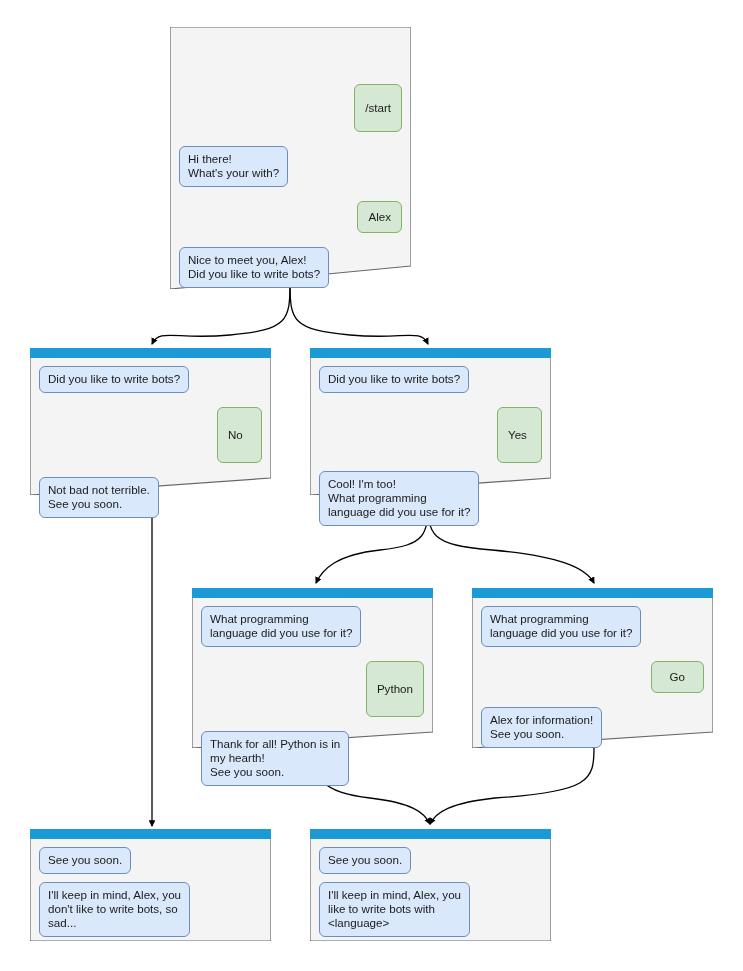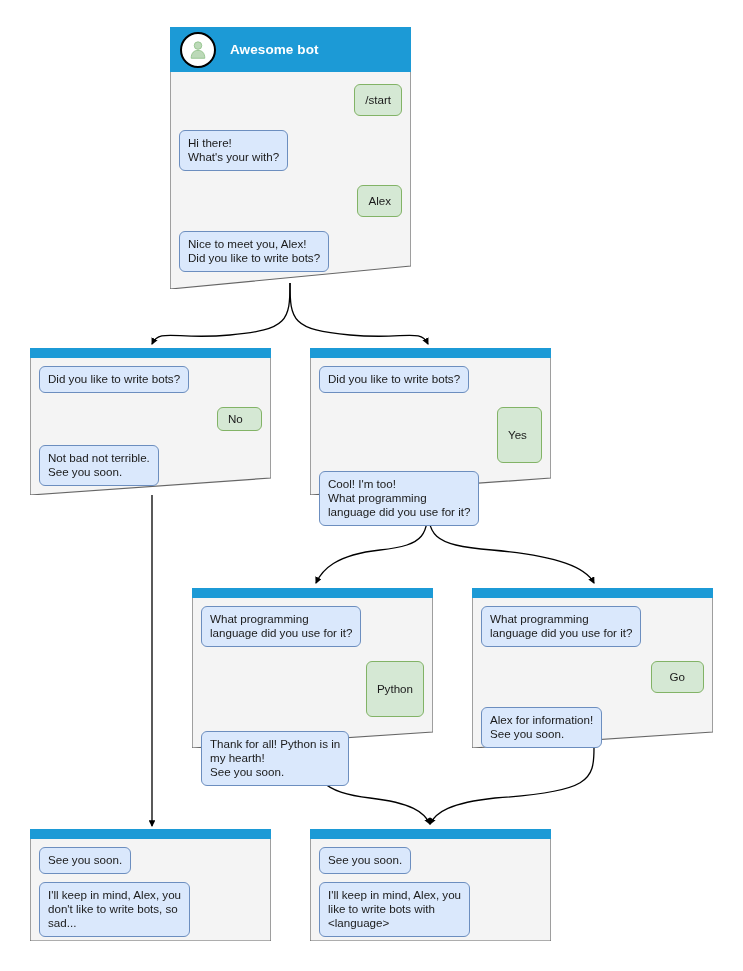--- a/index.html
+++ b/index.html
@@ -148,31 +148,22 @@
     <path d="M 316 748 C 316 780 320 792 370 798 C 412 803 424 812 430 824" fill="none" stroke="#000000" stroke-width="1.3" marker-end="url(#arrow)"></path>
 
     <path d="M 594 748 C 594 780 590 792 495 798 C 450 803 436 812 430 824" fill="none" stroke="#000000" stroke-width="1.3" marker-end="url(#arrow)"></path>
   </svg>
 
   <div class="node" style="left:170px; top:27px; width:241px; height:262px;">
     <svg class="node-shape" viewBox="0 0 241 262" preserveAspectRatio="none">
       <polygon points="0,0 241,0 241,239 0,262" fill="#f4f4f4" stroke="#666666" stroke-width="1.2"></polygon>
     </svg>
     <div class="node-inner">
-      <div class="hdr tall">
-        <div class="avatar">
-          <svg width="22" height="22" viewBox="0 0 24 24" aria-hidden="true">
-            <circle cx="12" cy="7.2" r="4.1" fill="#bcd9b8" stroke="#94c48d" stroke-width="1"></circle>
-            <path d="M4.6 21 C4.6 14.8 8 12.4 12 12.4 C16 12.4 19.4 14.8 19.4 21 Z" fill="#bcd9b8" stroke="#94c48d" stroke-width="1"></path>
-          </svg>
-        </div>
-        <div class="bot-title">Awesome bot</div>
-      </div>
       <div class="msgs" style="top:45px; padding-top:12px;">
-        <div class="bubble user" style="padding:8px 10px;">/start</div>
+        <div class="bubble user" style="padding:16px 10px;">/start</div>
         <div class="gap-m"></div>
         <div class="bubble bot">Hi there!
 What's your with?</div>
         <div class="gap-m"></div>
         <div class="bubble user" style="padding:8px 10px; min-width:42px;">Alex</div>
         <div class="gap-m"></div>
         <div class="bubble bot">Nice to meet you, Alex!
 Did you like to write bots?</div>
       </div>
     </div>
@@ -180,21 +171,21 @@
 
   <div class="node" style="left:30px; top:348px; width:241px; height:147px;">
     <svg class="node-shape" viewBox="0 0 241 147" preserveAspectRatio="none">
       <polygon points="0,0 241,0 241,130 0,147" fill="#f4f4f4" stroke="#666666" stroke-width="1.2"></polygon>
     </svg>
     <div class="node-inner">
       <div class="hdr thin"></div>
       <div class="msgs" style="top:10px; padding-top:8px;">
         <div class="bubble bot">Did you like to write bots?</div>
         <div class="gap-m"></div>
-        <div class="bubble user" style="padding:4px 10px; min-width:45px;">No</div>
+        <div class="bubble user" style="padding:20px 10px; min-width:45px;">No</div>
         <div class="gap-m"></div>
         <div class="bubble bot">Not bad not terrible.
 See you soon.</div>
       </div>
     </div>
   </div>
 
   <div class="node" style="left:310px; top:348px; width:241px; height:147px;">
     <svg class="node-shape" viewBox="0 0 241 147" preserveAspectRatio="none">
       <polygon points="0,0 241,0 241,130 0,147" fill="#f4f4f4" stroke="#666666" stroke-width="1.2"></polygon>

